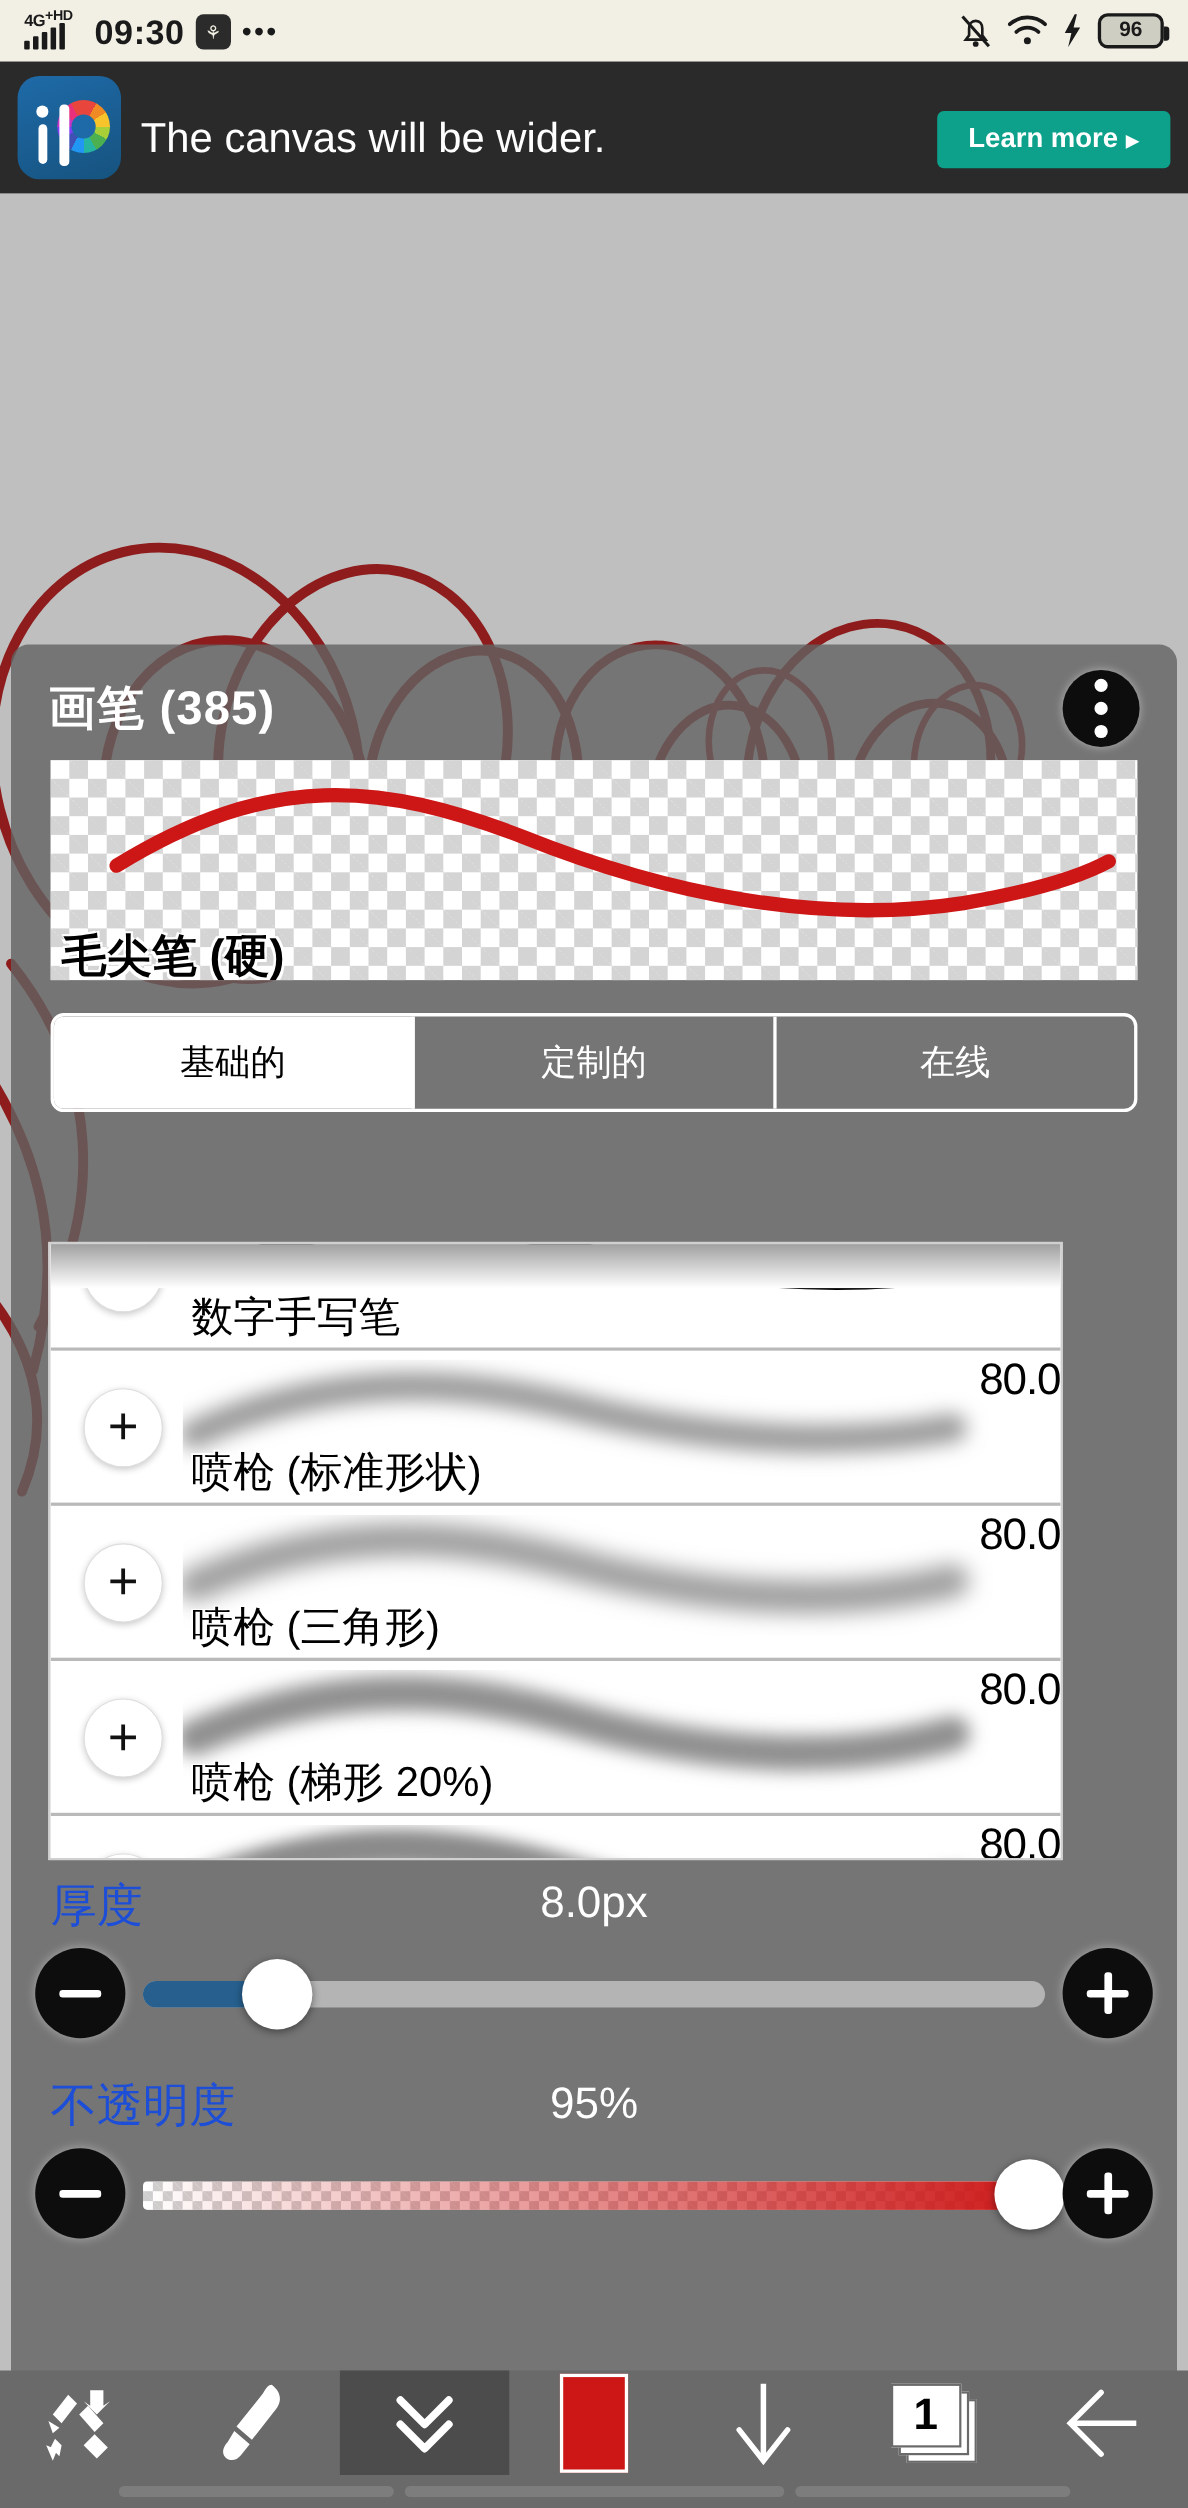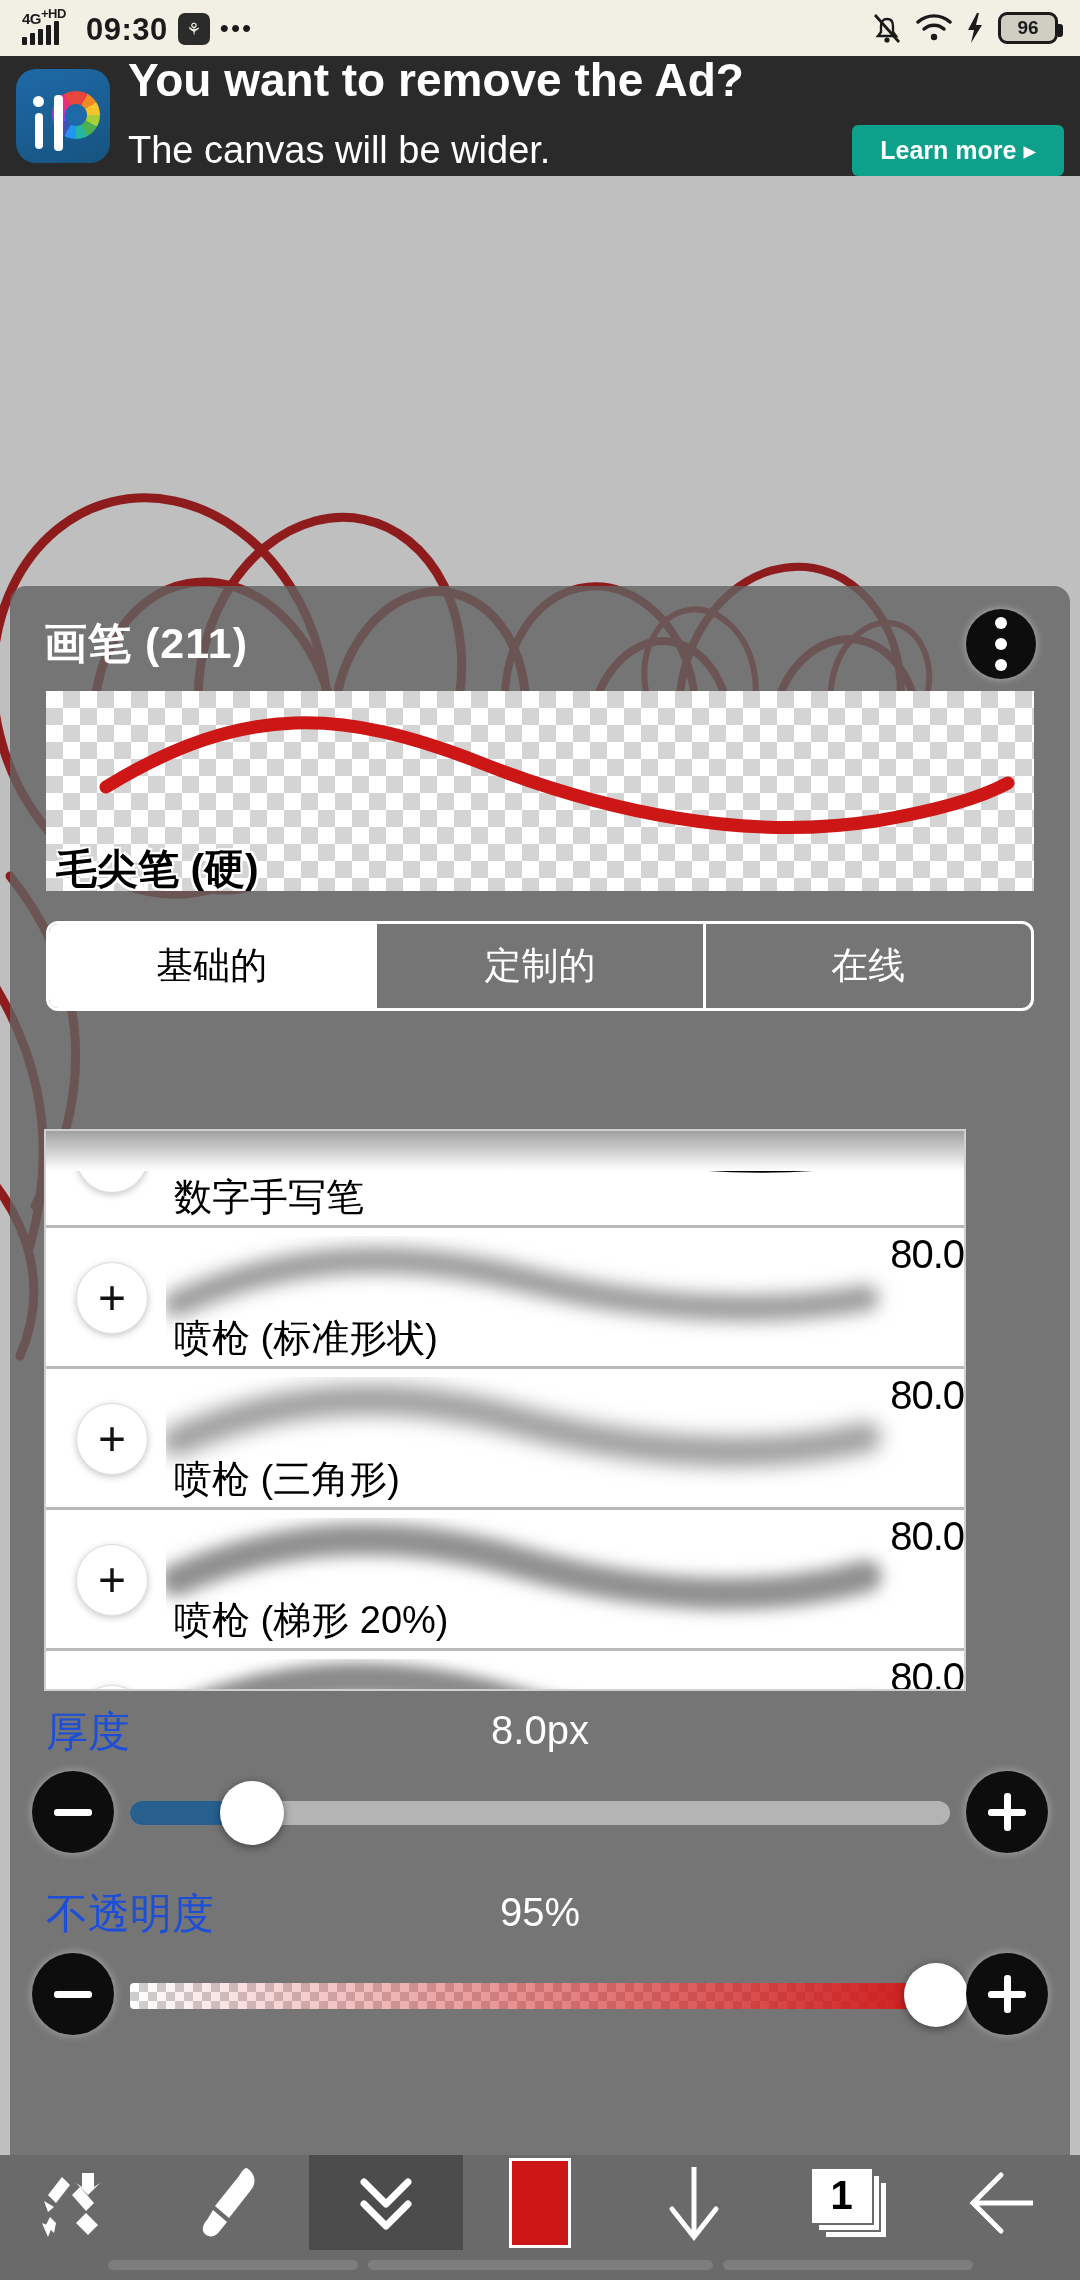--- a/index.html
+++ b/index.html
@@ -105,21 +105,21 @@
     text-shadow:-2px -2px 0 #fff,2px -2px 0 #fff,-2px 2px 0 #fff,2px 2px 0 #fff;
     white-space:nowrap;
   }
 
   #tabs{
     position:absolute; left:36px; top:335px; width:988px; height:90px;
     border:3px solid #fff; border-radius:12px; display:flex; overflow:hidden;
   }
   .tab{
     flex:1 1 0; display:flex; align-items:center; justify-content:center;
-    font-size:37px; color:#fff; border-right:3px solid #fff; white-space:nowrap;
+    font-size:32px; color:#fff; border-right:3px solid #fff; white-space:nowrap;
   }
   .tab:last-child{ border-right:none; }
   .tab.active{ background:#fff; color:#000; }
 
   #list{
     position:absolute; left:34px; top:543px; width:922px; height:562px;
     background:#fff; border:2px solid #d0d0d0; overflow:hidden;
   }
   #list-inner{ position:absolute; left:0; top:-44px; width:998px; }
   .row{
@@ -261,21 +261,20 @@
 </div>
 
 <div id="ad">
   <div class="ad-logo">
     <div class="i-dot"></div>
       <div class="i-stem"></div>
       <div class="wheel"></div>
       <div class="p-stem"></div>
   </div>
   <div class="ad-text">
-    <div class="ad-head">You want to remove the Ad?</div>
     <div class="ad-sub-row">
       <div class="ad-sub">The canvas will be wider.</div>
       <div class="ad-cta">
         <span>Learn more</span>
         <span>▸</span>
       </div>
     </div>
   </div>
 </div>
 
@@ -300,21 +299,21 @@
     <g fill="none" stroke="#8e1c1c" stroke-width="9" stroke-linecap="round">
       <path d="M -40 760 C 40 860 60 960 30 1070"></path>
       <path d="M 10 700 C 90 800 95 920 35 1030"></path>
       <path d="M -30 980 C 30 1040 50 1110 20 1180"></path>
     </g>
   </svg>
 
   <div id="panel">
 
     <div id="panel-header">
-      <div id="panel-title">画笔 (211)</div>
+      <div id="panel-title">画笔 (385)</div>
       <div id="kebab">
           <i></i>
           <i></i>
           <i></i>
         </div>
     </div>
 
     <div id="preview" class="checker">
       <svg width="988" height="200" viewBox="0 0 988 200">
         <path d="M 60 96 C 200 10 300 20 430 70 C 560 122 700 150 830 130 C 900 118 940 104 962 92" fill="none" stroke="#cd1616" stroke-width="13" stroke-linecap="round"></path>

